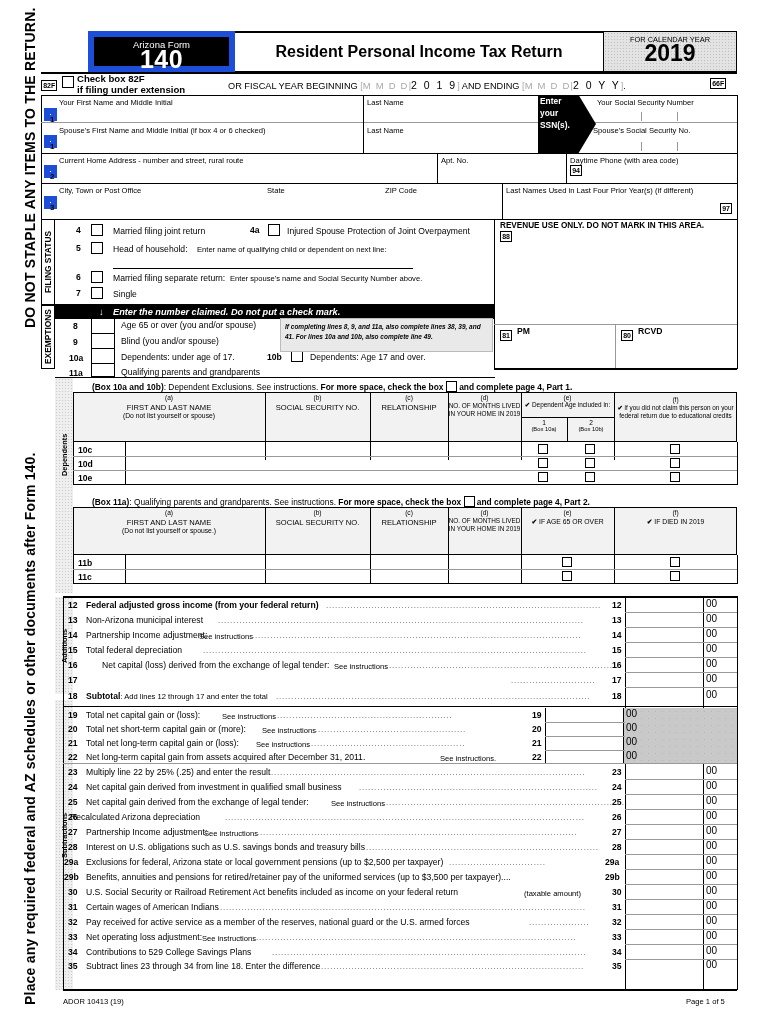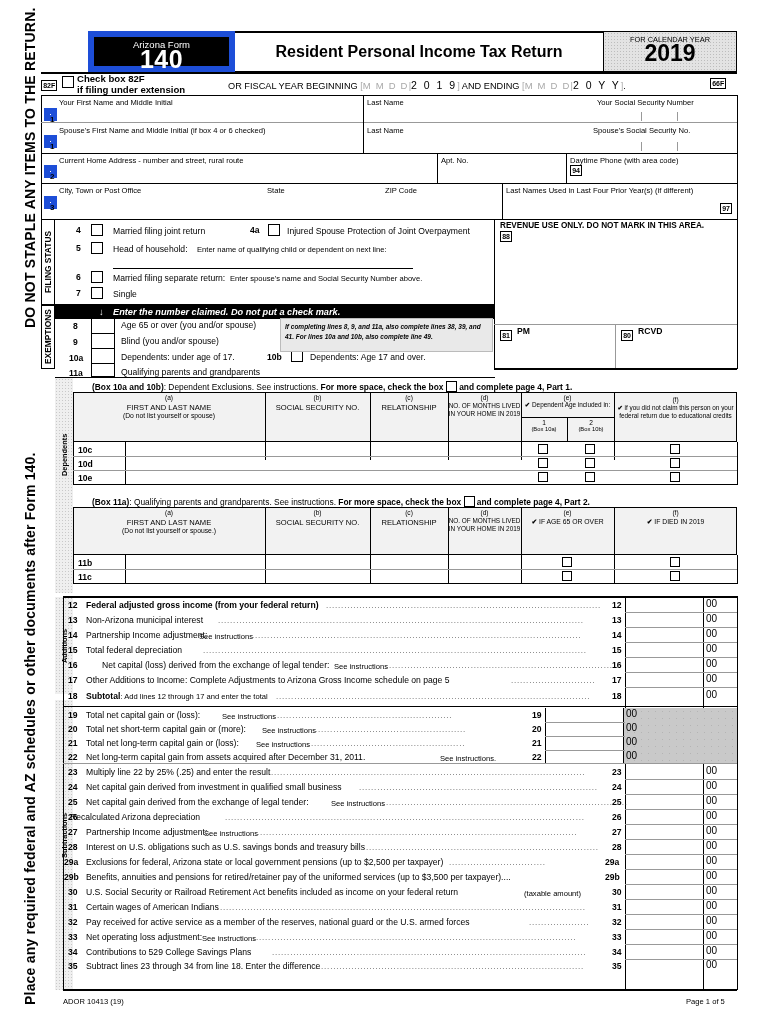--- a/index.html
+++ b/index.html
@@ -174,20 +174,25 @@
   <div class="abs sm" style="left:593px; top:126px;">Spouse's Social Security No.</div>
   <div class="bx ctr b" style="left:44px; top:135px; width:13px; height:13px; font-size:8px; line-height:12px;">1</div>
   <div class="abs" style="left:59px; top:134px; width:300px; height:16px;"></div>
   <div class="abs" style="left:367px; top:134px; width:165px; height:16px;"></div>
   <div class="abs" style="left:597px; top:134px; width:135px; height:16px;"></div>
   <div class="vlg" style="left:641px; top:142px; height:9px;"></div>
   <div class="vlg" style="left:677px; top:142px; height:9px;"></div>
   <div class="vl" style="left:363px; top:95px; height:59px;"></div>
   <div class="hl" style="left:41px; top:153px; width:696px;"></div>
 
+  <div class="abs" id="ssnarrow">
+    <span>Enter</span>
+    <span>your</span>
+    <span>SSN(s).</span>
+  </div>
 
   <div class="abs sm" style="left:59px; top:156px;">Current Home Address - number and street, rural route</div>
   <div class="abs sm" style="left:441px; top:156px;">Apt. No.</div>
   <div class="abs sm" style="left:570px; top:156px;">Daytime Phone (with area code)</div>
   <div class="bx ctr b" style="left:44px; top:165px; width:13px; height:13px; font-size:8px; line-height:12px;">2</div>
   <div class="abs code" style="left:570px; top:165px;">94</div>
   <div class="abs" style="left:59px; top:164px; width:375px; height:16px;"></div>
   <div class="abs" style="left:441px; top:164px; width:120px; height:16px;"></div>
   <div class="abs" style="left:590px; top:164px; width:142px; height:16px;"></div>
   <div class="vl" style="left:437px; top:153px; height:30px;"></div>
@@ -457,23 +462,20 @@
   <div class="lineno" style="left:68px; top:660px;">16</div>
   <div class="linetxt" style="left:102px; top:660px;">Net capital (loss) derived from the exchange of legal tender:</div>
   <div class="abs sm" style="left:334px; top:662px;">See instructions</div>
   <div class="abs dleader" style="left:386px; top:661px; font-size:8px; color:#444;">.............................................................................</div>
   <div class="lineno" style="left:612px; top:660px;">16</div>
   <div class="abs" style="left:626px; top:658px; width:77px; height:14px;"></div>
   <div class="amt00" style="left:706px; top:658px;">00</div>
   <div class="hlg" style="left:625px; top:672px; width:112px;"></div>
 
   <div class="lineno" style="left:68px; top:675px;">17</div>
-  <div class="linetxt" style="left:86px; top:675px;">
-    <span>Other Additions to Income:  Complete Adjustments to Arizona Gross Income schedule on page 5</span>
-  </div>
   <div class="abs dleader" style="left:511px; top:676px; font-size:8px; color:#444;">............................</div>
   <div class="lineno" style="left:612px; top:675px;">17</div>
   <div class="abs" style="left:626px; top:673px; width:77px; height:14px;"></div>
   <div class="amt00" style="left:706px; top:673px;">00</div>
   <div class="hlg" style="left:625px; top:687px; width:112px;"></div>
 
   <div class="lineno" style="left:68px; top:691px;">18</div>
   <div class="linetxt" style="left:86px; top:691px;">
     <span class="b">Subtotal</span><span class="sm">:  Add lines 12 through 17 and enter the total</span>
   </div>

